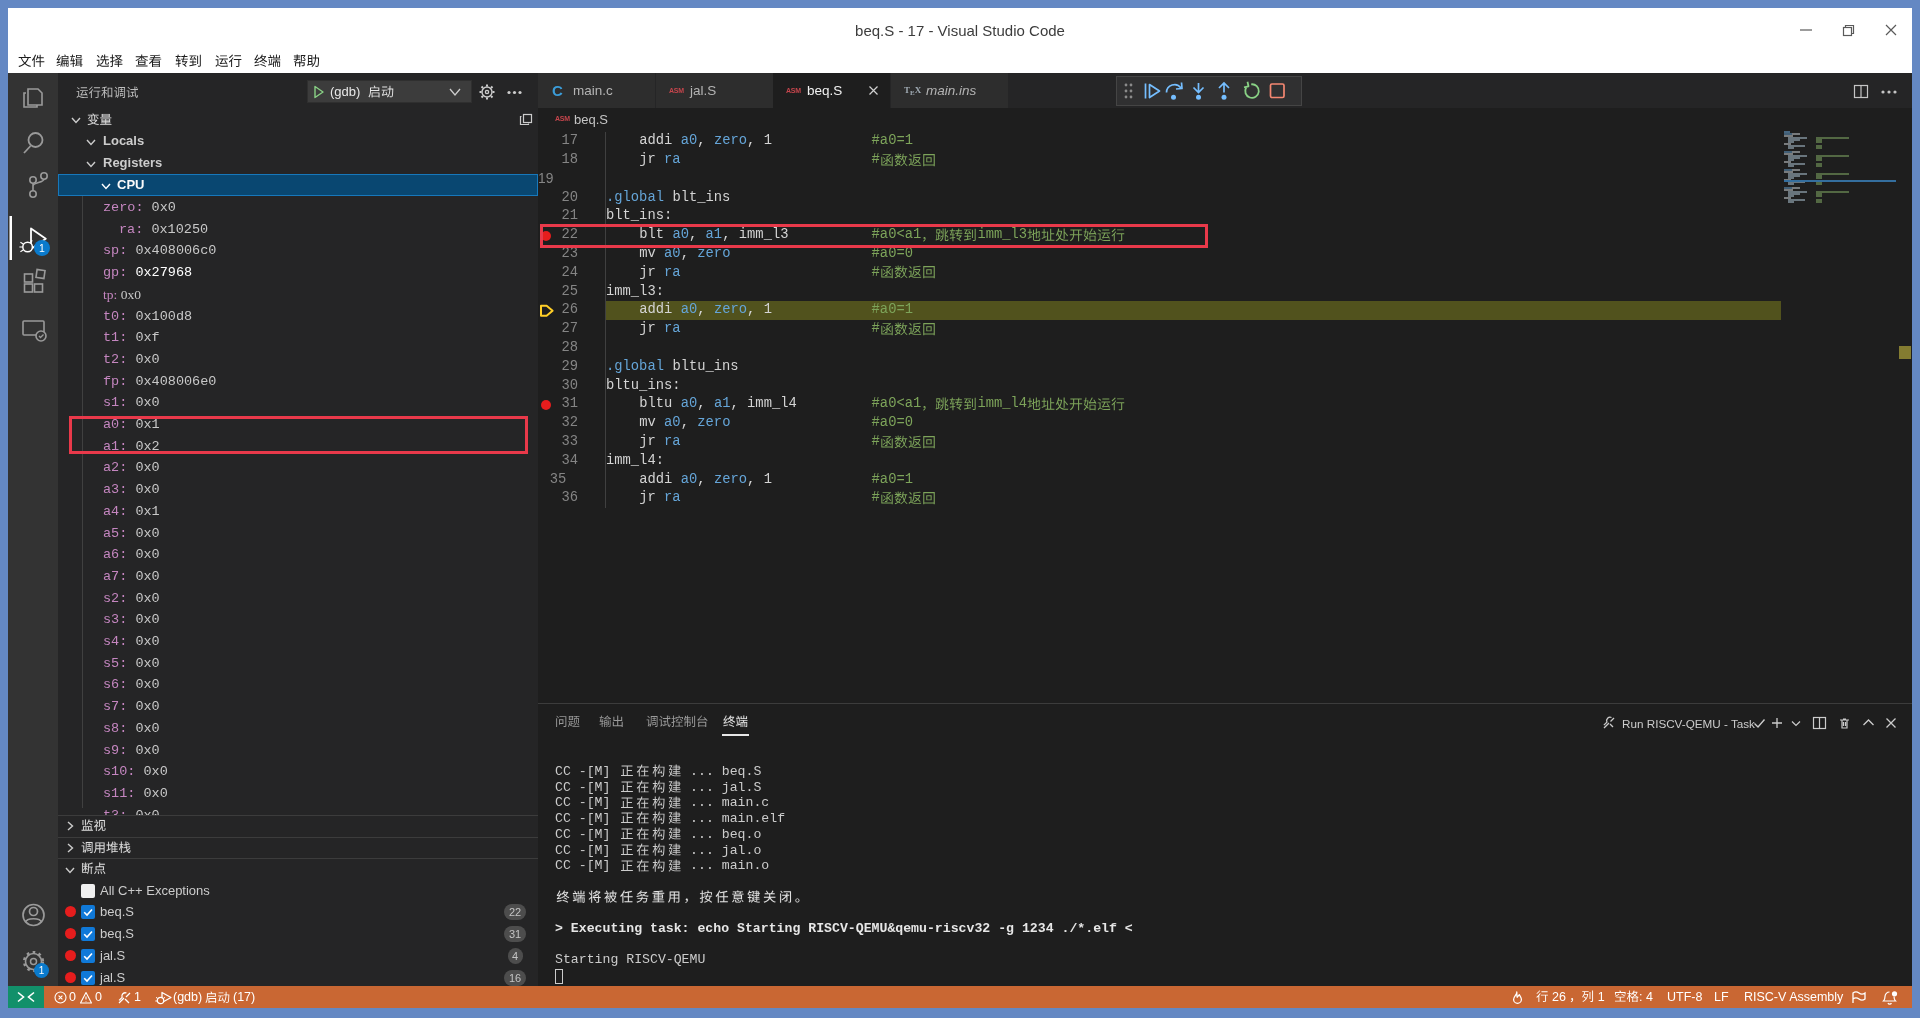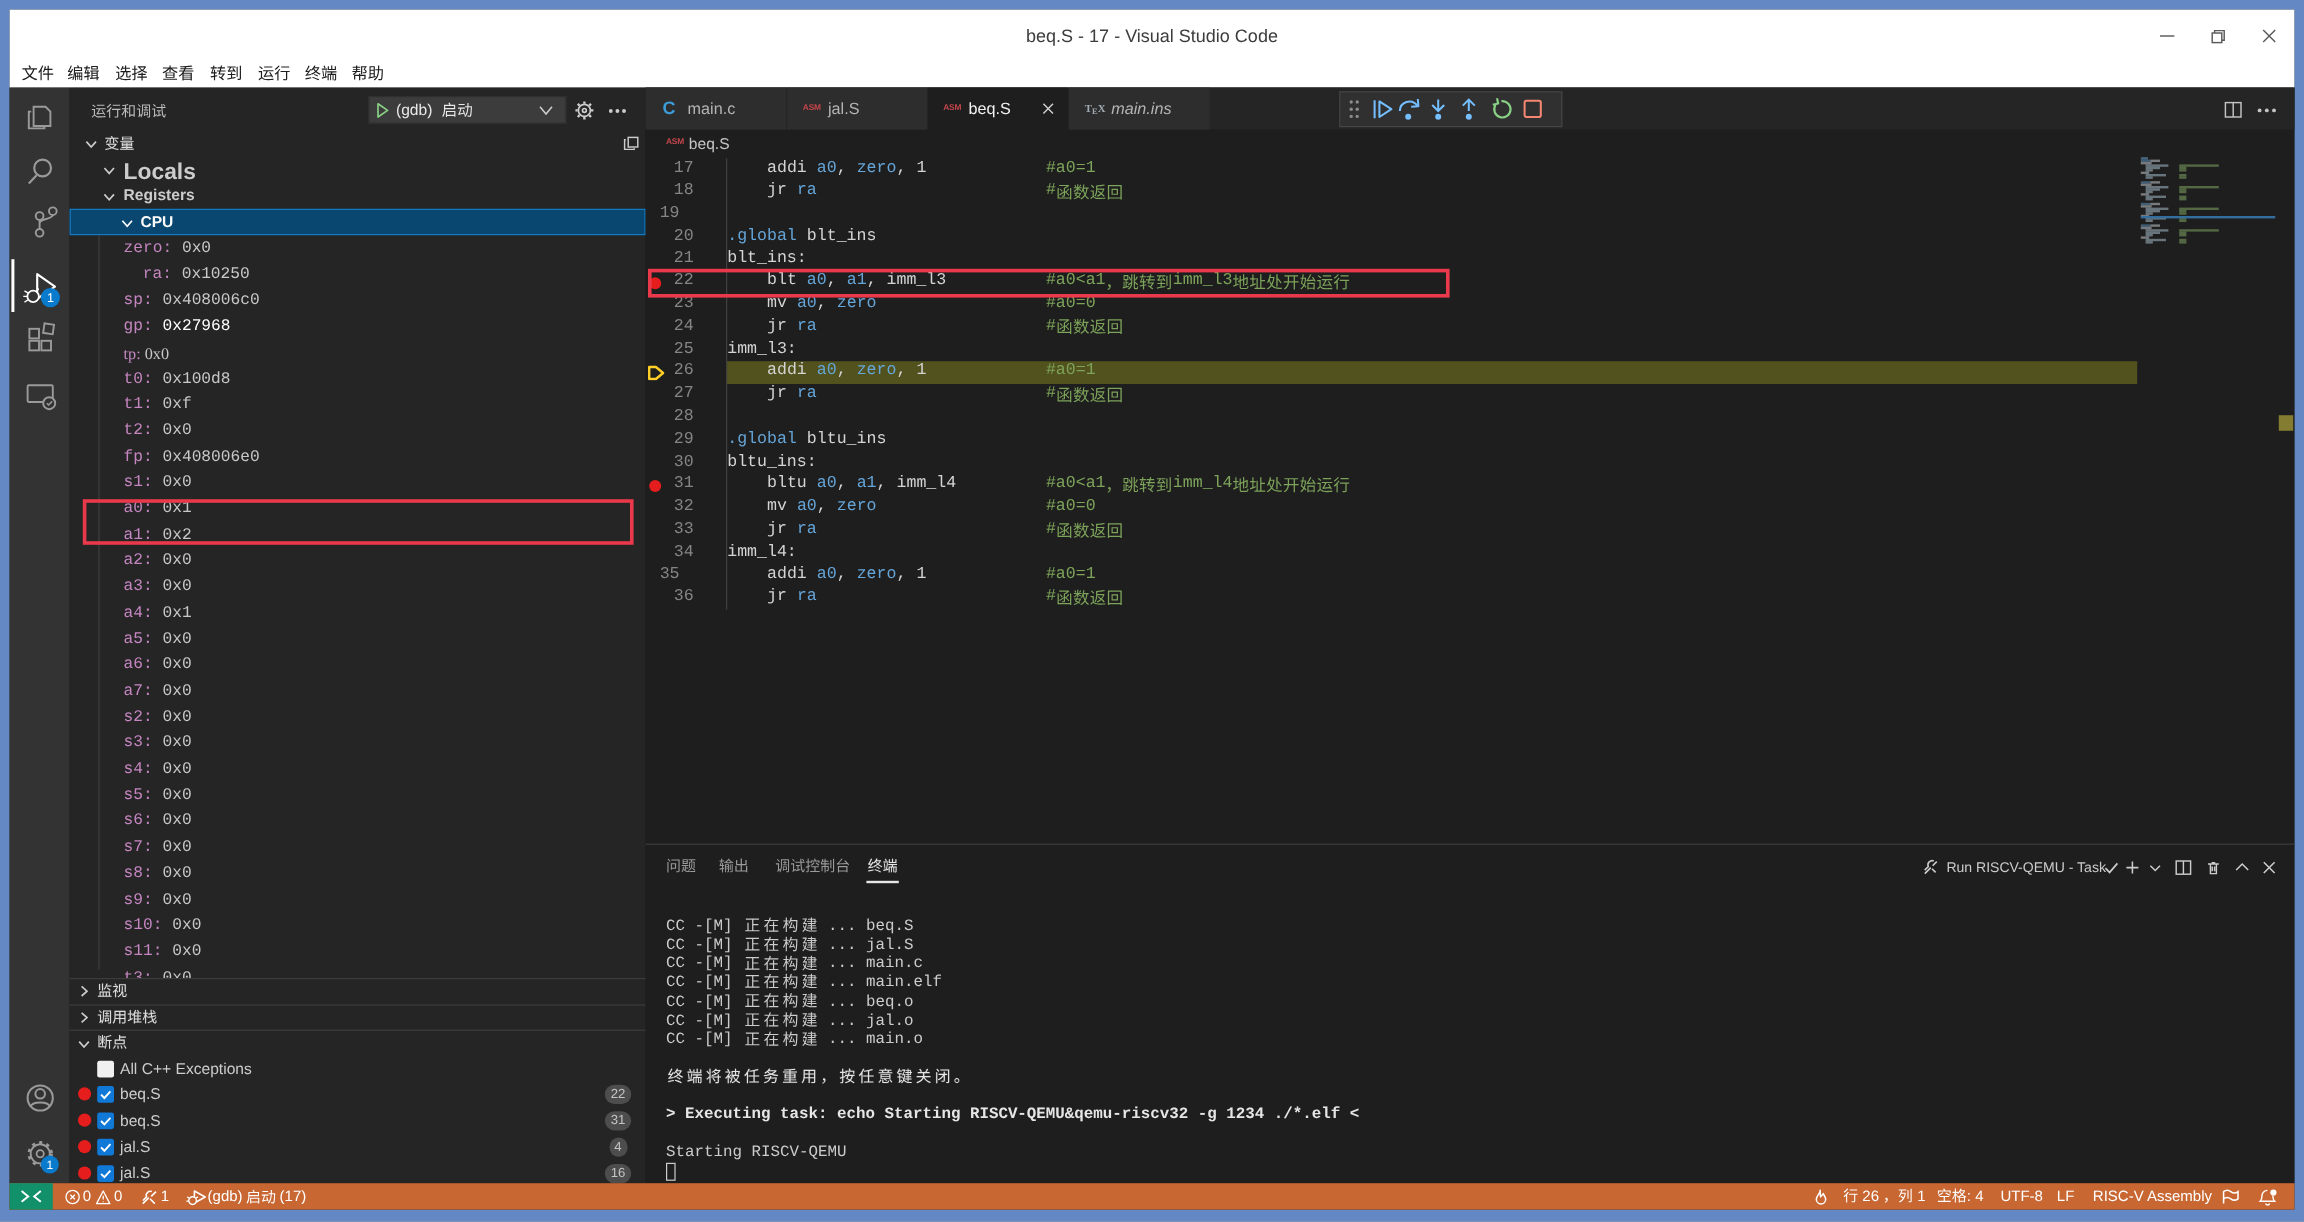--- a/index.html
+++ b/index.html
@@ -204,21 +204,21 @@
       <use href="#u53d8" fill="#e0e0e0" stroke="#e0e0e0" stroke-width="8" transform="matrix(0.0125,0,0,-0.0125,0.00,11.00)"></use>
       <use href="#u91cf" fill="#e0e0e0" stroke="#e0e0e0" stroke-width="8" transform="matrix(0.0125,0,0,-0.0125,12.50,11.00)"></use>
     </svg>
 <svg class="abs" style="left:518px;top:112px" width="16" height="16" fill="none" stroke="#cccccc" stroke-width="1.2">
 <rect x="5.5" y="2.5" width="8" height="8"></rect>
       <path d="M3.5 4.5 h-1 v8 h8 v-1"></path>
     </svg>
 <svg class="abs" style="left:85px;top:136px" width="12" height="12" fill="none" stroke="#cccccc" stroke-width="1.4">
       <path d="M2 4 L6 8.5 L10 4"></path>
     </svg>
-<span class="abs" style="left:103px;top:133px;font-size:19px;font-weight:bold;color:#cccccc;font-family:'Liberation Sans'">Locals</span>
+<span class="abs" style="left:103px;top:133px;font-size:13px;font-weight:bold;color:#cccccc;font-family:'Liberation Sans'">Locals</span>
 <svg class="abs" style="left:85px;top:158px" width="12" height="12" fill="none" stroke="#cccccc" stroke-width="1.4">
       <path d="M2 4 L6 8.5 L10 4"></path>
     </svg>
 <span class="abs" style="left:103px;top:155px;font-size:13px;font-weight:bold;color:#cccccc;font-family:'Liberation Sans'">Registers</span>
 <div class="abs" style="left:58px;top:174px;width:480px;height:22px;background:#094771;border:1px solid #1778bb"></div>
 <svg class="abs" style="left:100px;top:180px" width="12" height="12" fill="none" stroke="#ffffff" stroke-width="1.4">
       <path d="M2 4 L6 8.5 L10 4"></path>
     </svg>
 <span class="abs" style="left:117px;top:177px;font-size:13px;font-weight:bold;color:#fafafa;font-family:'Liberation Sans'">CPU</span>
 <span class="abs" style="left:103px;top:197px;height:21.7px;line-height:21.7px;font-size:13.5px;font-family:'Liberation Mono';color:#c586c0;white-space:pre">zero: <span style="color:#c8c8c8">0x0</span></span>
@@ -378,21 +378,21 @@
 <span class="abs" style="left:538px;top:151.0px;width:40px;height:18.8px;line-height:18.8px;text-align:right;font-size:13.8px;font-family:'Liberation Mono';color:#858585">18</span>
 <span style="position:absolute;left:639.2px;top:151.0px;height:18.8px;line-height:18.8px;font-family:'Liberation Mono';font-size:13.8px;font-weight:normal;color:#d4d4d4;white-space:pre">jr</span>
 <span style="position:absolute;left:664.1px;top:151.0px;height:18.8px;line-height:18.8px;font-family:'Liberation Mono';font-size:13.8px;font-weight:normal;color:#65a5d8;white-space:pre">ra</span>
 <span style="position:absolute;left:871.6px;top:151.0px;height:18.8px;line-height:18.8px;font-family:'Liberation Mono';font-size:13.8px;font-weight:normal;color:#7da45a;white-space:pre">#</span>
     <svg style="position:absolute;left:879.9px;top:152.5px;overflow:visible" width="56.0" height="14.6">
       <use href="#u51fd" fill="#7da45a" transform="matrix(0.0138,0,0,-0.0138,0.10,12.14)"></use>
       <use href="#u6570" fill="#7da45a" transform="matrix(0.0138,0,0,-0.0138,14.10,12.14)"></use>
       <use href="#u8fd4" fill="#7da45a" transform="matrix(0.0138,0,0,-0.0138,28.10,12.14)"></use>
       <use href="#u56de" fill="#7da45a" transform="matrix(0.0138,0,0,-0.0138,42.10,12.14)"></use>
     </svg>
-<span class="abs" style="left:538px;top:169.8px;width:40px;height:18.8px;line-height:18.8px;text-align:center;font-size:13.8px;font-family:Liberation Mono, monospace;color:#858585">19</span>
+<span class="abs" style="left:538px;top:169.8px;width:40px;height:18.8px;line-height:18.8px;text-align:left;font-size:13.8px;font-family:Liberation Sans, sans-serif;color:#858585">19</span>
 <span class="abs" style="left:538px;top:188.6px;width:40px;height:18.8px;line-height:18.8px;text-align:right;font-size:13.8px;font-family:'Liberation Mono';color:#858585">20</span>
 <span style="position:absolute;left:606.0px;top:188.6px;height:18.8px;line-height:18.8px;font-family:'Liberation Mono';font-size:13.8px;font-weight:normal;color:#65a5d8;white-space:pre">.global</span>
 <span style="position:absolute;left:672.4px;top:188.6px;height:18.8px;line-height:18.8px;font-family:'Liberation Mono';font-size:13.8px;font-weight:normal;color:#d4d4d4;white-space:pre">blt_ins</span>
 <span class="abs" style="left:538px;top:207.4px;width:40px;height:18.8px;line-height:18.8px;text-align:right;font-size:13.8px;font-family:'Liberation Mono';color:#858585">21</span>
 <span style="position:absolute;left:606.0px;top:207.4px;height:18.8px;line-height:18.8px;font-family:'Liberation Mono';font-size:13.8px;font-weight:normal;color:#d4d4d4;white-space:pre">blt_ins:</span>
 <span class="abs" style="left:538px;top:226.2px;width:40px;height:18.8px;line-height:18.8px;text-align:right;font-size:13.8px;font-family:'Liberation Mono';color:#858585">22</span>
 <span style="position:absolute;left:639.2px;top:226.2px;height:18.8px;line-height:18.8px;font-family:'Liberation Mono';font-size:13.8px;font-weight:normal;color:#d4d4d4;white-space:pre">blt</span>
 <span style="position:absolute;left:672.4px;top:226.2px;height:18.8px;line-height:18.8px;font-family:'Liberation Mono';font-size:13.8px;font-weight:normal;color:#65a5d8;white-space:pre">a0</span>
 <span style="position:absolute;left:689.0px;top:226.2px;height:18.8px;line-height:18.8px;font-family:'Liberation Mono';font-size:13.8px;font-weight:normal;color:#d4d4d4;white-space:pre">,</span>
 <span style="position:absolute;left:705.6px;top:226.2px;height:18.8px;line-height:18.8px;font-family:'Liberation Mono';font-size:13.8px;font-weight:normal;color:#65a5d8;white-space:pre">a1</span>

